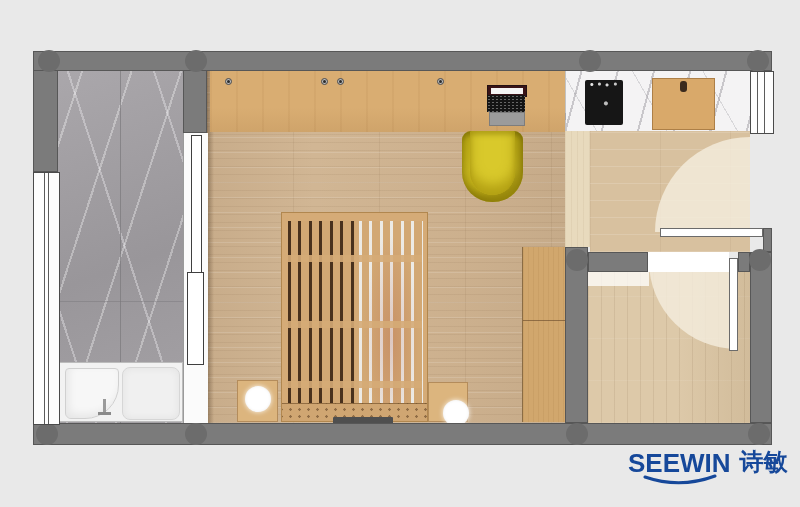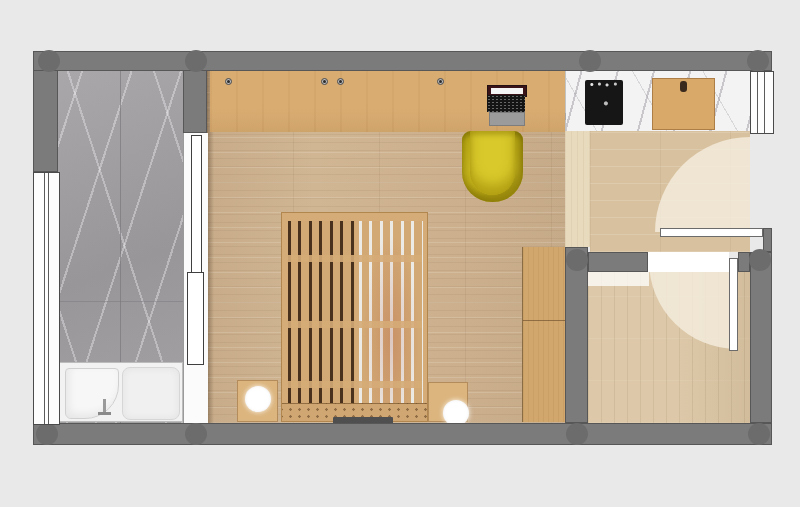--- a/index.html
+++ b/index.html
@@ -236,14 +236,21 @@
   </div>
   <div class="window" style="left:750px;top:71px;width:22px;height:61px;">
     <div class="mull" style="left:6px;"></div>
     <div class="mull" style="left:13px;"></div>
   </div>
 
   <div class="doorbar" style="left:660px;top:228px;width:101px;height:7px;"></div>
   <div class="opening" style="left:648px;top:252px;width:81px;height:20px;"></div>
   <div class="doorbar" style="left:729px;top:258px;width:7px;height:91px;"></div>
 
+  <div class="logo">
+    <span class="wordmark">SEEWIN</span>
+    <svg class="swoosh" width="76" height="14" viewBox="0 0 76 14">
+      <path d="M3 3 Q 38 15 73 2" fill="none" stroke="#16489A" stroke-width="3" stroke-linecap="round"></path>
+    </svg>
+    <span class="cjk">诗敏</span>
+  </div>
 
 </div>
 
 </body></html>

